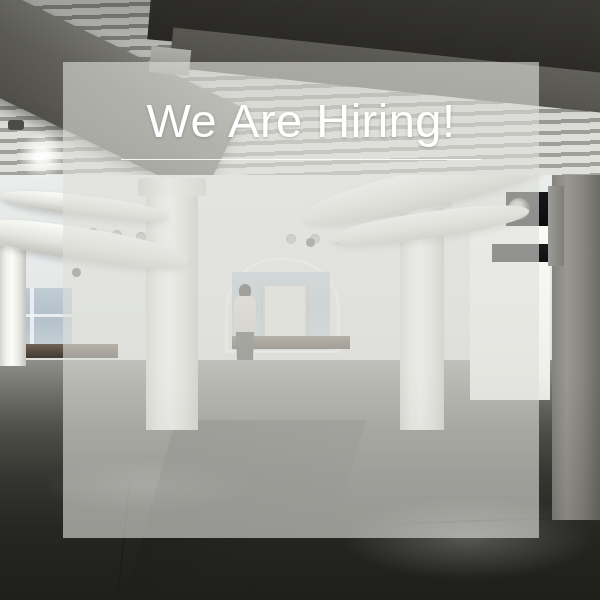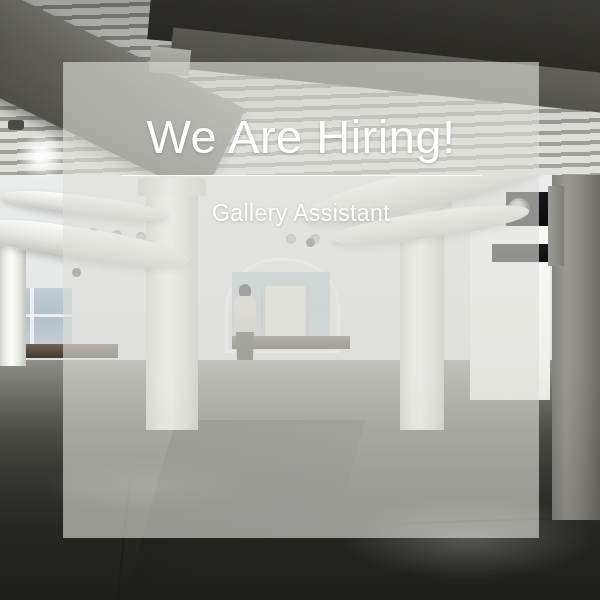--- a/index.html
+++ b/index.html
@@ -323,21 +323,21 @@
     width: 476px;
     height: 476px;
     background: rgba(222,222,218,0.62);
     display: flex;
     flex-direction: column;
     align-items: center;
   }
 
   .headline {
     margin: 0;
-    padding-top: 50px;
+    padding-top: 34px;
     font-size: 47px;
     font-weight: 300;
     letter-spacing: 0.5px;
     color: #ffffff;
     text-align: center;
     line-height: 1.05;
     white-space: nowrap;
     text-shadow: 0 1px 3px rgba(60,60,58,.30);
   }
 
@@ -444,17 +444,16 @@
 
     <div class="photo-desat"></div>
     <div class="photo-grade"></div>
   </div>
 
   <div class="overlay">
     <h1 class="headline">We Are Hiring!</h1>
 
     <div class="rule"></div>
 
-    <h2 class="subhead">Gallery Assistant</h2>
 
   </div>
 
 </div>
 
 </body></html>

